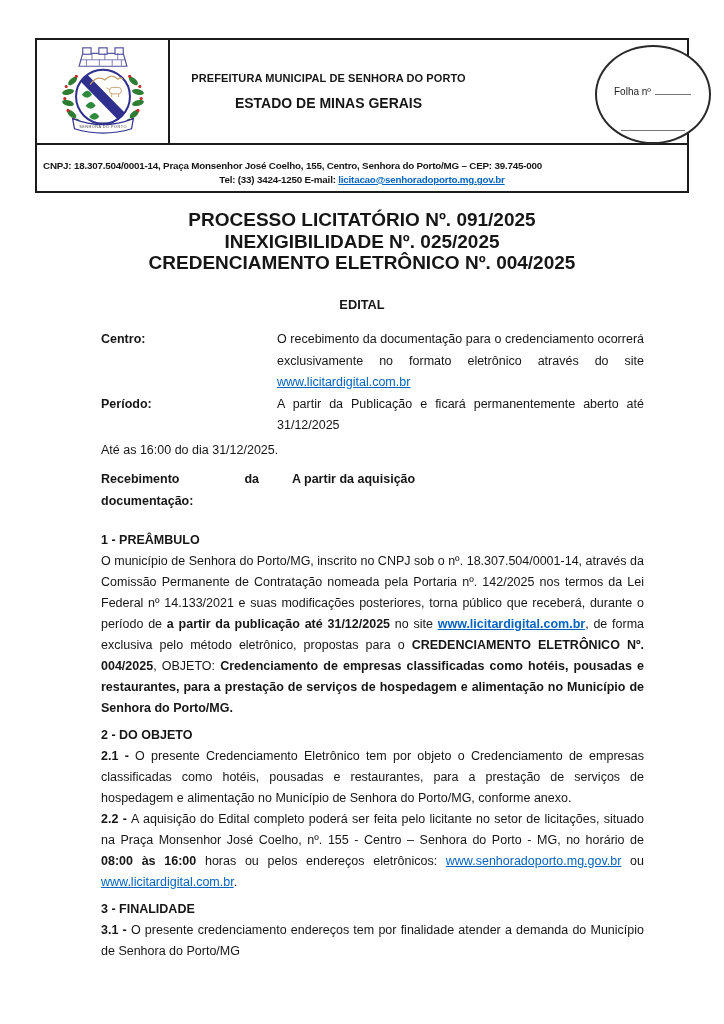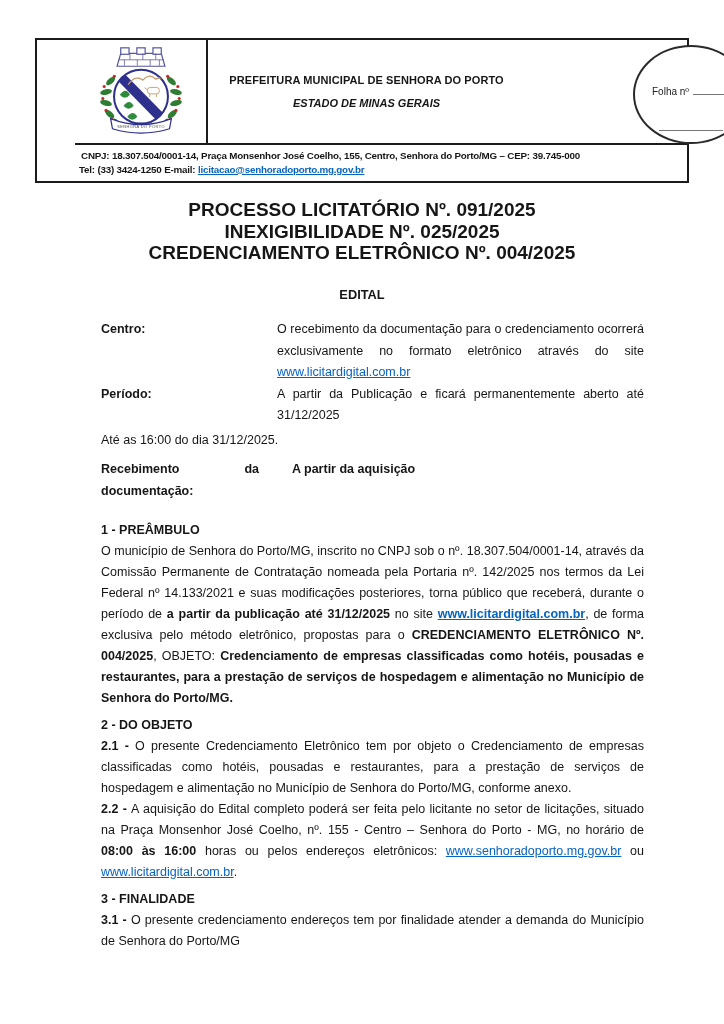--- a/index.html
+++ b/index.html
@@ -7,36 +7,36 @@
     position:relative;
     width:724px;height:1024px;
     background:#ffffff;
     box-sizing:border-box;
     padding:38px 35px 0 35px;
     font-family:"Liberation Sans","DejaVu Sans",sans-serif;
     color:#161616;
     overflow:hidden;
   }
   
-  .header{border:2px solid #1b1b1b;position:relative;padding-left:38px;}
+  .header{border:2px solid #1b1b1b;position:relative;}
   .header-row1{display:flex;height:103px;position:relative;}
   .logo-cell{width:131px;flex:none;border-right:2px solid #1b1b1b;display:flex;align-items:center;justify-content:center;}
   .org-cell{width:317px;flex:none;display:flex;flex-direction:column;align-items:center;justify-content:center;gap:11px;}
   .org-name{font-weight:bold;font-size:11px;letter-spacing:.1px;}
-  .org-state{font-weight:bold;font-style:italic;font-size:11px;}
+  .org-state{font-weight:bold;font-size:14px;}
   .folha-ellipse{
     position:absolute;left:558px;top:5px;width:112px;height:95px;
     border:2px solid #2a2a2a;border-radius:50%;background:#fff;z-index:3;
   }
   .folha-line1{position:absolute;left:17px;top:36px;font-size:10px;color:#222;white-space:nowrap;}
   .blank-short{display:inline-block;width:36px;height:11px;border-bottom:1.5px solid #777;margin-left:4px;}
   .blank-long{position:absolute;left:24px;top:72px;width:64px;height:11px;border-bottom:1.5px solid #777;}
   .header-row2{border-top:2px solid #1b1b1b;padding:5px 4px 6px 4px;font-weight:bold;font-size:9.8px;letter-spacing:-0.2px;}
-  .cnpj-line{padding-left:2px;}
-  .tel-line{text-align:left;margin-top:3px;}
+  .cnpj-line{padding-left:2px;margin-top:10px;}
+  .tel-line{text-align:center;margin-top:3px;}
   a.doc-link,.seg-link,.seg-boldlink{color:#0563c1;text-decoration:underline;}
   .seg-boldlink{font-weight:bold;}
   .seg-bold{font-weight:bold;}
   
   .title-block{margin-top:16px;text-align:center;font-weight:bold;font-size:19px;line-height:21.5px;}
   .edital{margin-top:20px;text-align:center;font-weight:bold;font-size:12.8px;line-height:21.5px;}
   
   .info-block{margin:14px 0 0 66px;width:543px;font-size:12.5px;line-height:21.5px;}
   .info-row{display:flex;align-items:flex-start;}
   .info-label{width:158px;padding-right:18px;flex:none;font-weight:bold;text-align:justify;}

